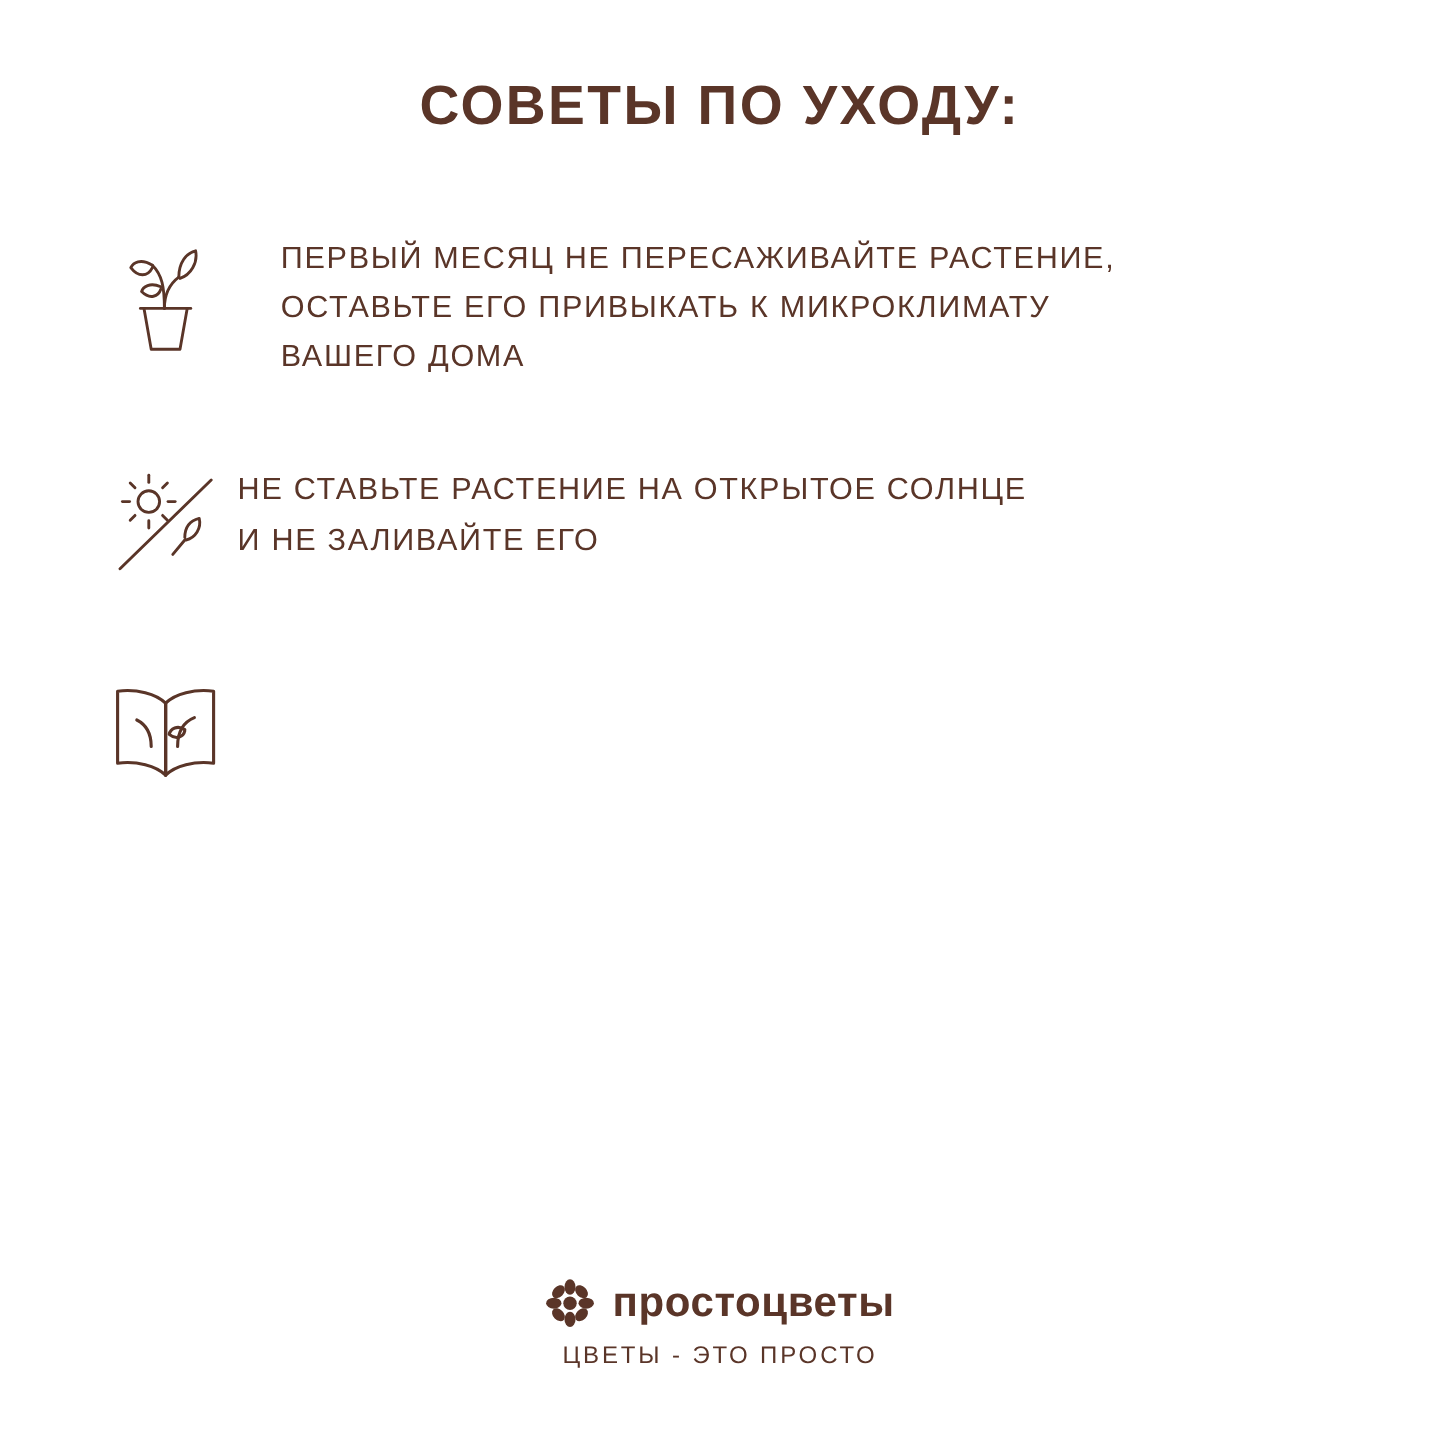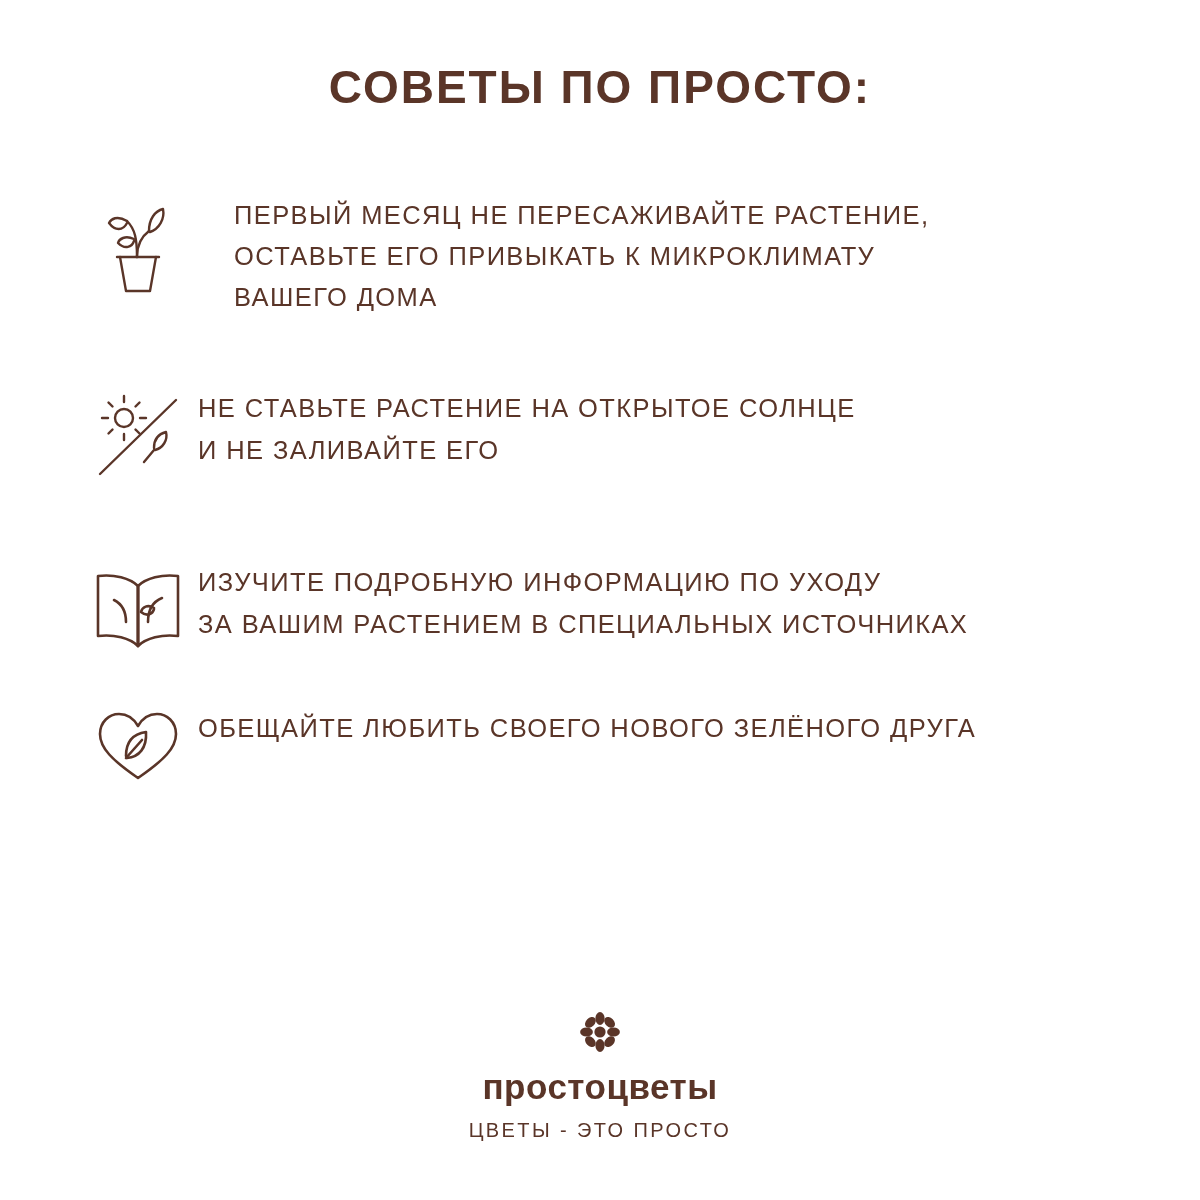--- a/index.html
+++ b/index.html
@@ -69,21 +69,20 @@
     left: 0;
     right: 0;
     bottom: 58px;
     text-align: center;
   }
   .brand-row {
     display: flex;
     align-items: center;
     justify-content: center;
     gap: 14px;
-    flex-direction: column;
   }
   .brand-name {
     font-size: 35px;
     font-weight: bold;
     color: #5a3528;
     letter-spacing: 0.5px;
   }
   .brand-tagline {
     margin-top: 12px;
     font-size: 20px;
@@ -91,21 +90,21 @@
     color: #5a3528;
     text-transform: uppercase;
   }
   svg { display: block; }
 </style>
 </head>
 <body>
 
 <div class="page">
 
-  <div class="title">СОВЕТЫ ПО ПРОСТО:</div>
+  <div class="title">СОВЕТЫ ПО УХОДУ:</div>
 
   <div class="tips">
 
     <div class="tip tip-1">
       <div class="icon-wrap">
         <svg width="90" height="104" viewBox="0 0 90 104" fill="none" stroke="#5a3528" stroke-width="2.4" stroke-linecap="round" stroke-linejoin="round">
           <path d="M44 64 C44 46 42 36 34 28"></path>
           <path d="M44 64 C44 52 48 44 56 38"></path>
           <path d="M34 28 C24 22 18 26 16 30 C22 38 30 38 34 30"></path>
           <path d="M41 46 C32 42 26 46 25 50 C32 57 39 54 41 48"></path>
@@ -144,34 +143,22 @@
       <div class="icon-wrap">
         <svg width="100" height="90" viewBox="0 0 100 90" fill="none" stroke="#5a3528" stroke-width="2.6" stroke-linecap="round" stroke-linejoin="round">
           <path d="M50 22 C42 14 26 10 10 12 L10 72 C26 70 42 74 50 82 Z"></path>
           <path d="M50 22 C58 14 74 10 90 12 L90 72 C74 70 58 74 50 82 Z"></path>
           <path d="M50 22 L50 82"></path>
           <path d="M60 58 C60 46 64 38 74 34"></path>
           <path d="M66 44 C60 40 54 43 53 48 C59 53 65 50 66 45"></path>
           <path d="M38 58 C38 48 34 40 26 36"></path>
         </svg>
       </div>
-      <div class="tip-text">ИЗУЧИТЕ ПОДРОБНУЮ ИНФОРМАЦИЮ ПО УХОДУ
-ЗА ВАШИМ РАСТЕНИЕМ В СПЕЦИАЛЬНЫХ ИСТОЧНИКАХ</div>
     </div>
 
-    <div class="tip tip-4">
-      <div class="icon-wrap">
-        <svg width="92" height="80" viewBox="0 0 92 80" fill="none" stroke="#5a3528" stroke-width="2.6" stroke-linecap="round" stroke-linejoin="round">
-          <path d="M46 72 C20 54 8 42 8 28 C8 16 17 8 27 8 C35 8 42 13 46 20 C50 13 57 8 65 8 C75 8 84 16 84 28 C84 42 72 54 46 72 Z"></path>
-          <path d="M34 50 C34 36 40 28 54 26 C55 42 47 51 35 52"></path>
-          <path d="M34 52 L50 34"></path>
-        </svg>
-      </div>
-      <div class="tip-text">ОБЕЩАЙТЕ ЛЮБИТЬ СВОЕГО НОВОГО ЗЕЛЁНОГО ДРУГА</div>
-    </div>
 
   </div>
 
   <div class="footer">
     <div class="brand-row">
       <span>
         <svg width="42" height="42" viewBox="0 0 42 42" fill="#5a3528">
           <circle cx="21" cy="21" r="5.6"></circle>
           <ellipse cx="21" cy="7.5" rx="4.6" ry="6.4"></ellipse>
           <ellipse cx="21" cy="34.5" rx="4.6" ry="6.4"></ellipse>

